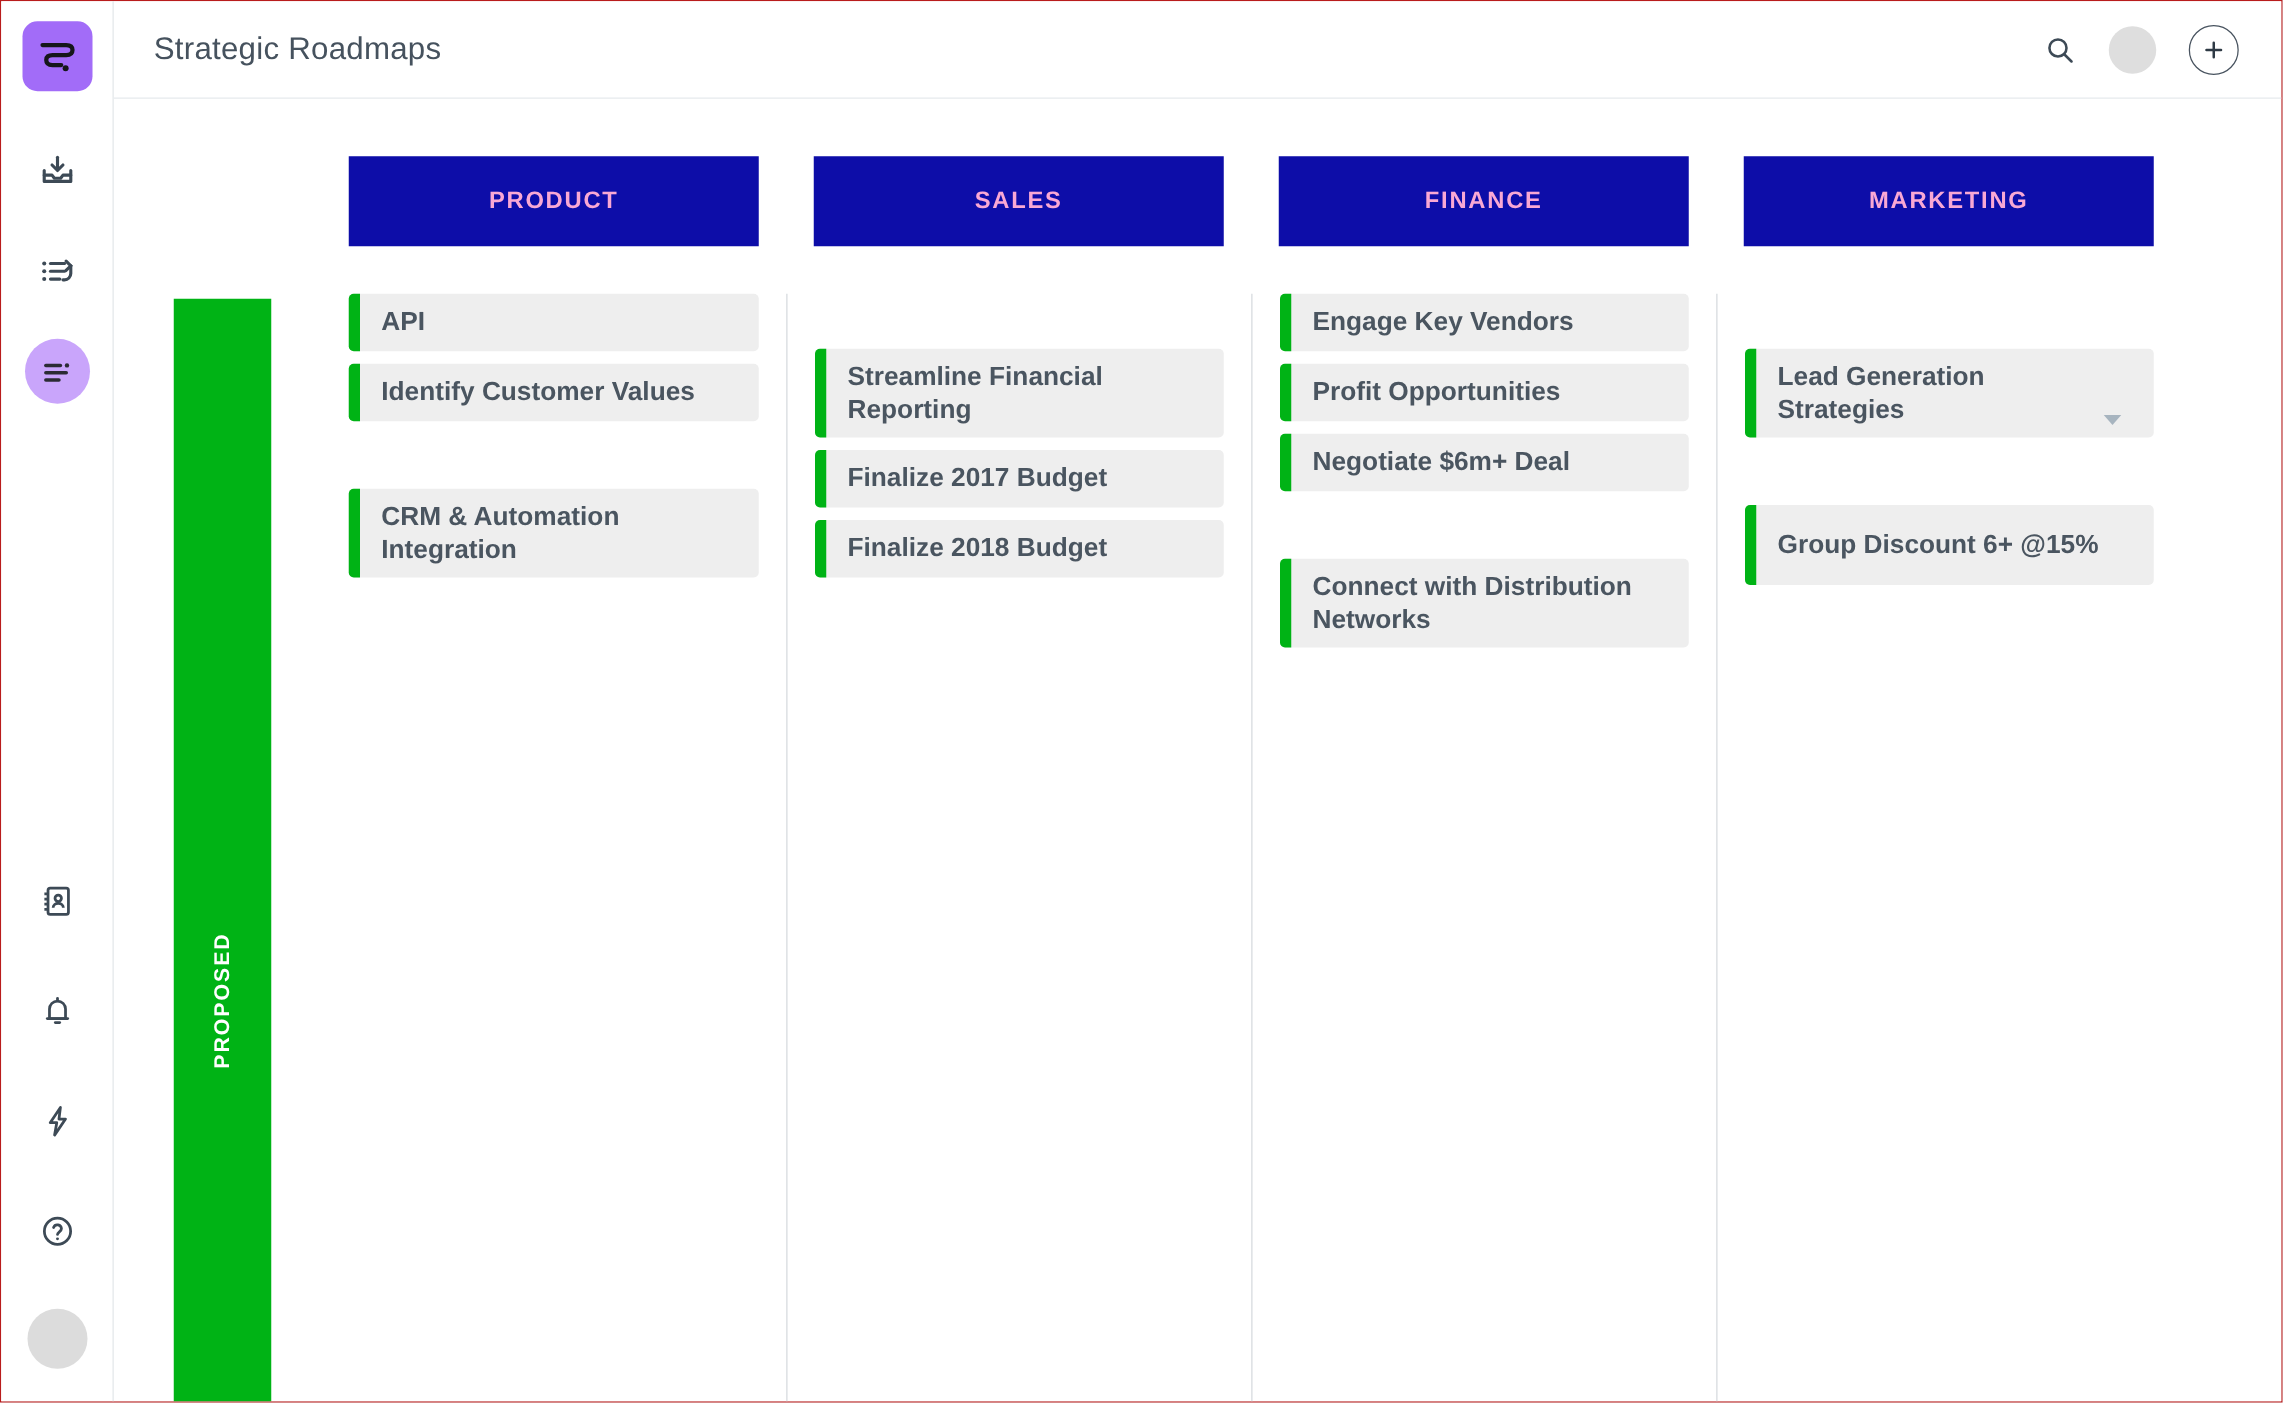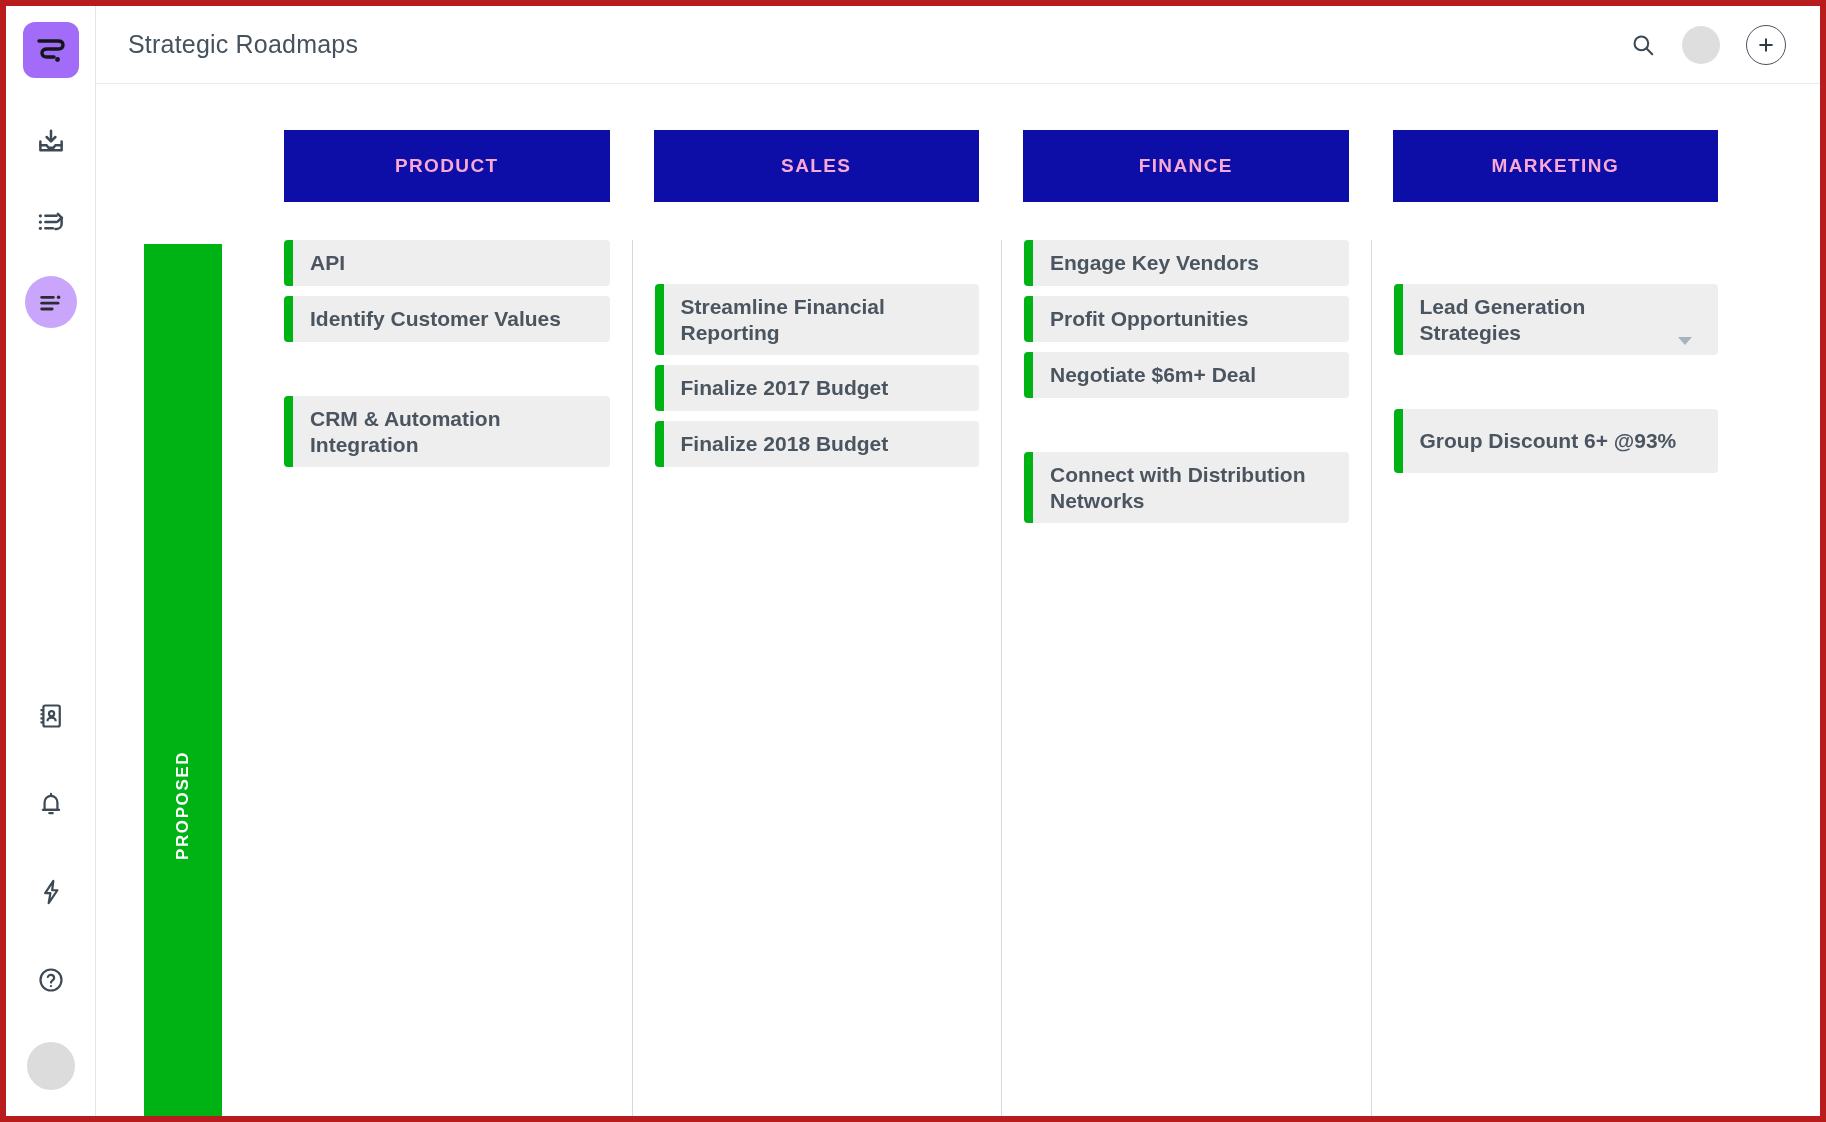--- a/index.html
+++ b/index.html
@@ -11,21 +11,21 @@
     background: #d9dee3;
     font-family: "Liberation Sans", sans-serif;
   }
 
   .app-frame {
     position: absolute;
     left: 0; top: 0;
     width: 1826px; height: 1122px;
     background: #ffffff;
     display: flex;
-    border: 6px solid #b91c1c;
+    border: 1px solid #b91c1c;
   }
 
   
   .sidebar {
     width: 90px;
     flex: 0 0 90px;
     background: #ffffff;
     border-right: 1px solid #e3e7ea;
     display: flex;
     flex-direction: column;
@@ -374,21 +374,21 @@
               </div>
             </div>
             <div class="lane-col">
               <div class="card tall">
                 <span class="accent" style="background: rgb(0, 179, 21);"></span>
                 <span class="card-text">Lead Generation Strategies</span>
                 <span class="caret"></span>
               </div>
               <div class="card tall">
                 <span class="accent" style="background: rgb(0, 179, 21);"></span>
-                <span class="card-text">Group Discount 6+ @93%</span>
+                <span class="card-text">Group Discount 6+ @15%</span>
               </div>
             </div>
           </div>
         </div>
     </div>
 
   </div>
 </div>
 
 </body></html>

